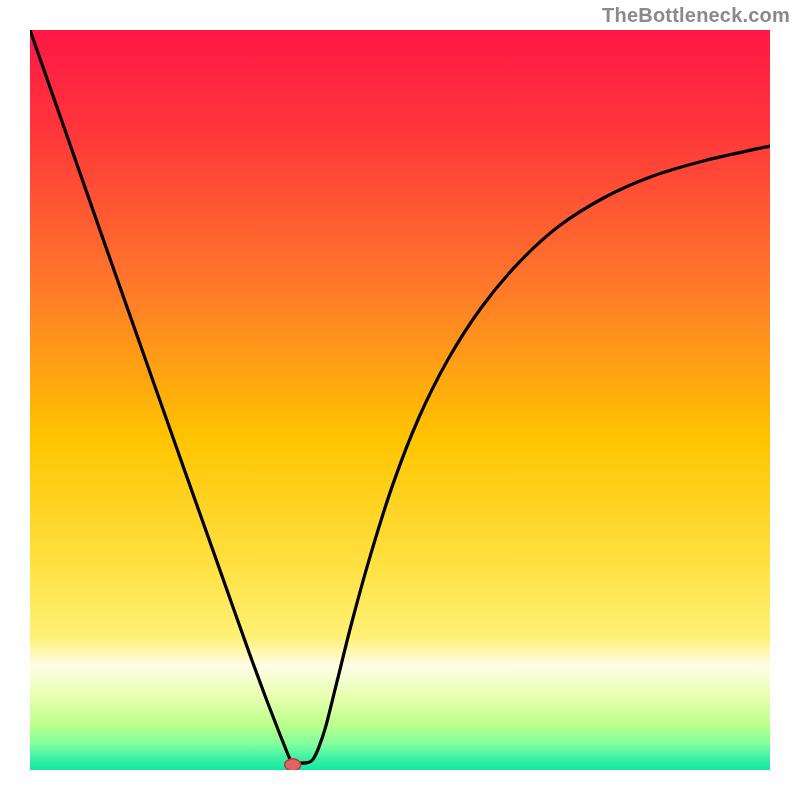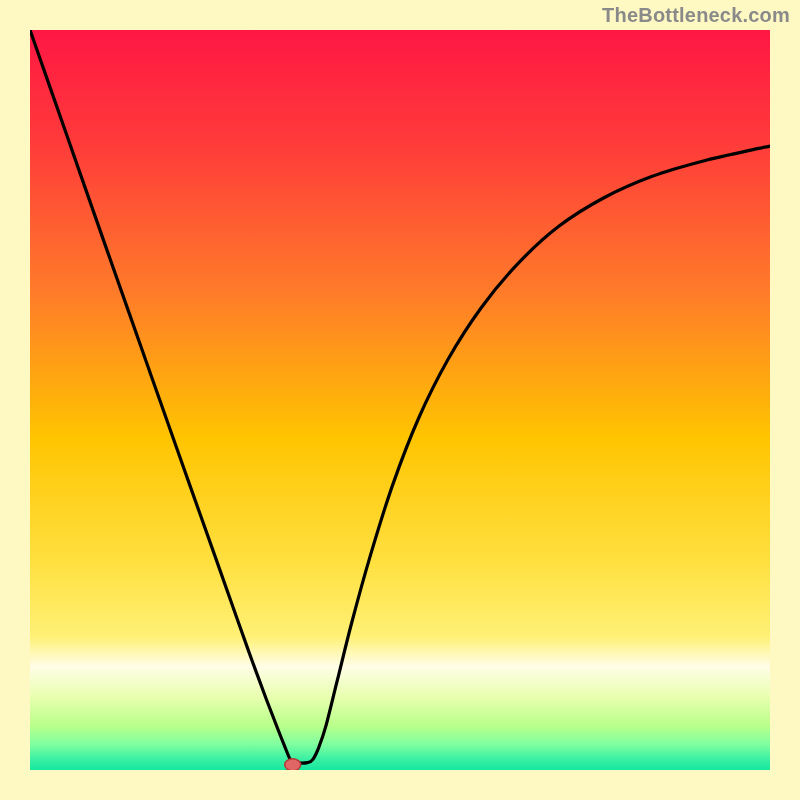--- a/index.html
+++ b/index.html
@@ -7,21 +7,21 @@
     padding: 0;
     width: 800px;
     height: 800px;
     background: #000;
     overflow: hidden;
   }
   .frame {
     position: relative;
     width: 800px;
     height: 800px;
-    background: #fef9c3;
+    background: #ffffff;
     text-align: center;
   }
   .plot-area {
     position: absolute;
     left: 30px;
     top: 30px;
     width: 740px;
     height: 740px;
     overflow: hidden;
   }

